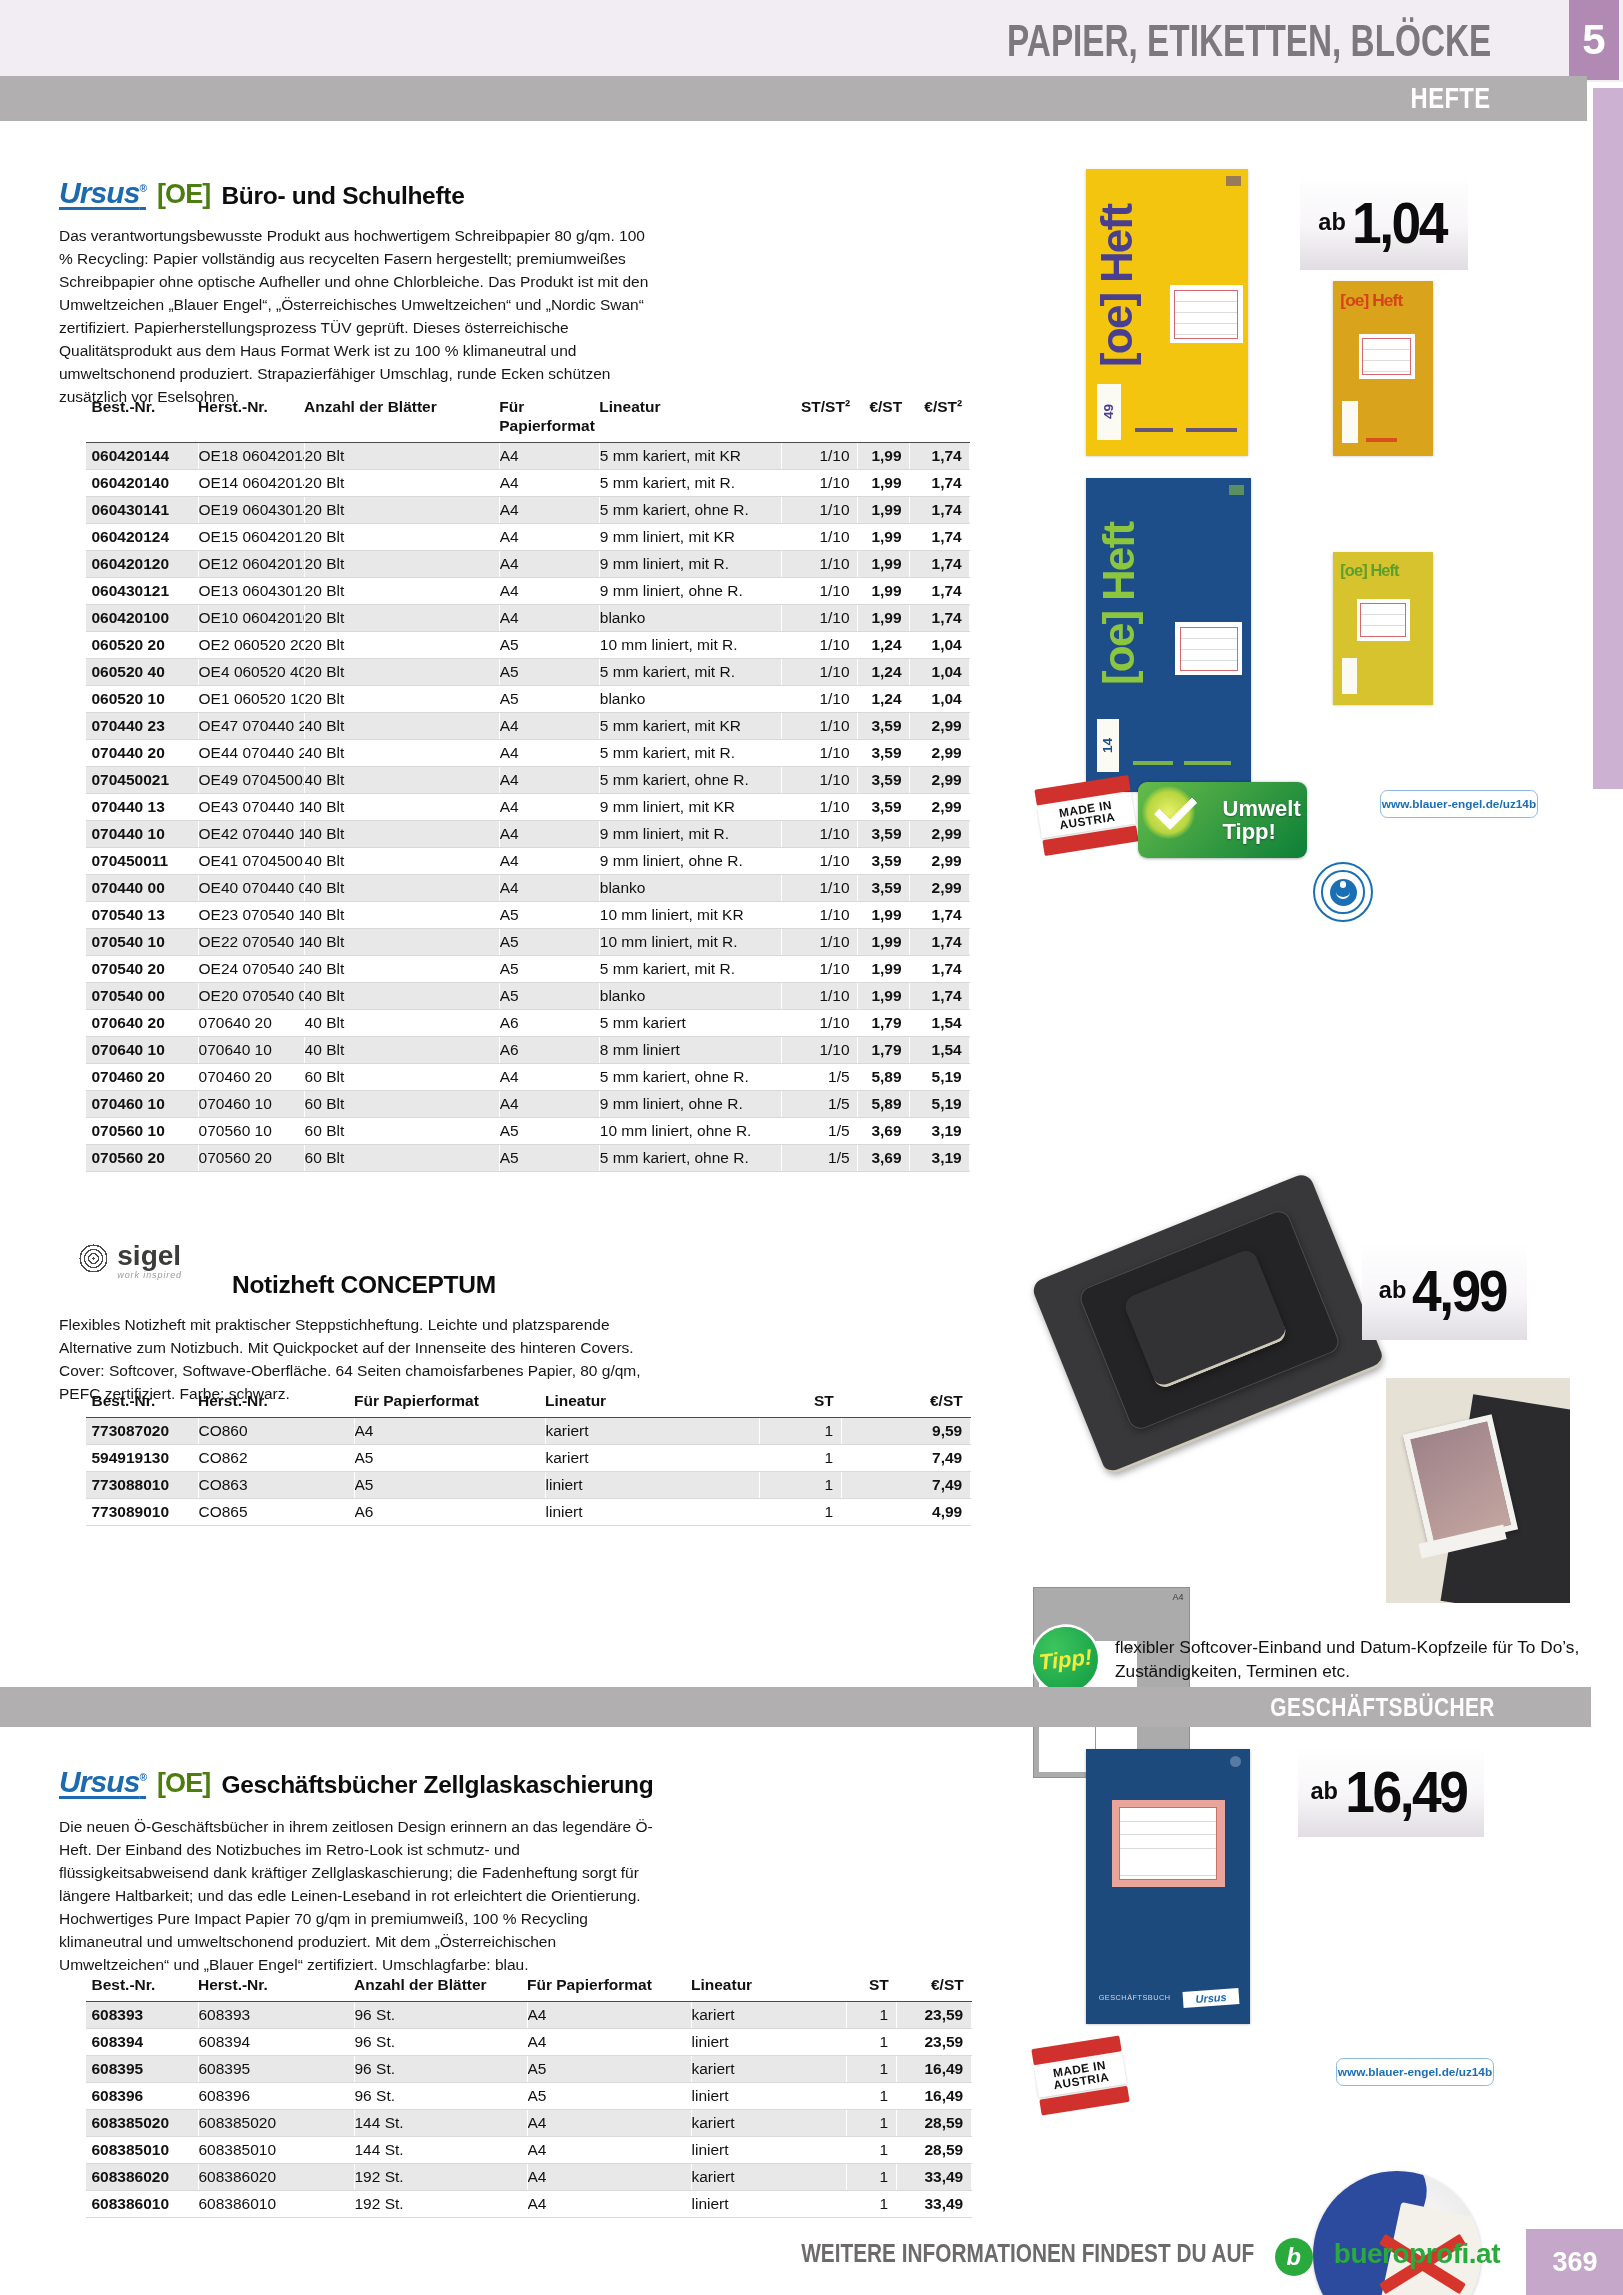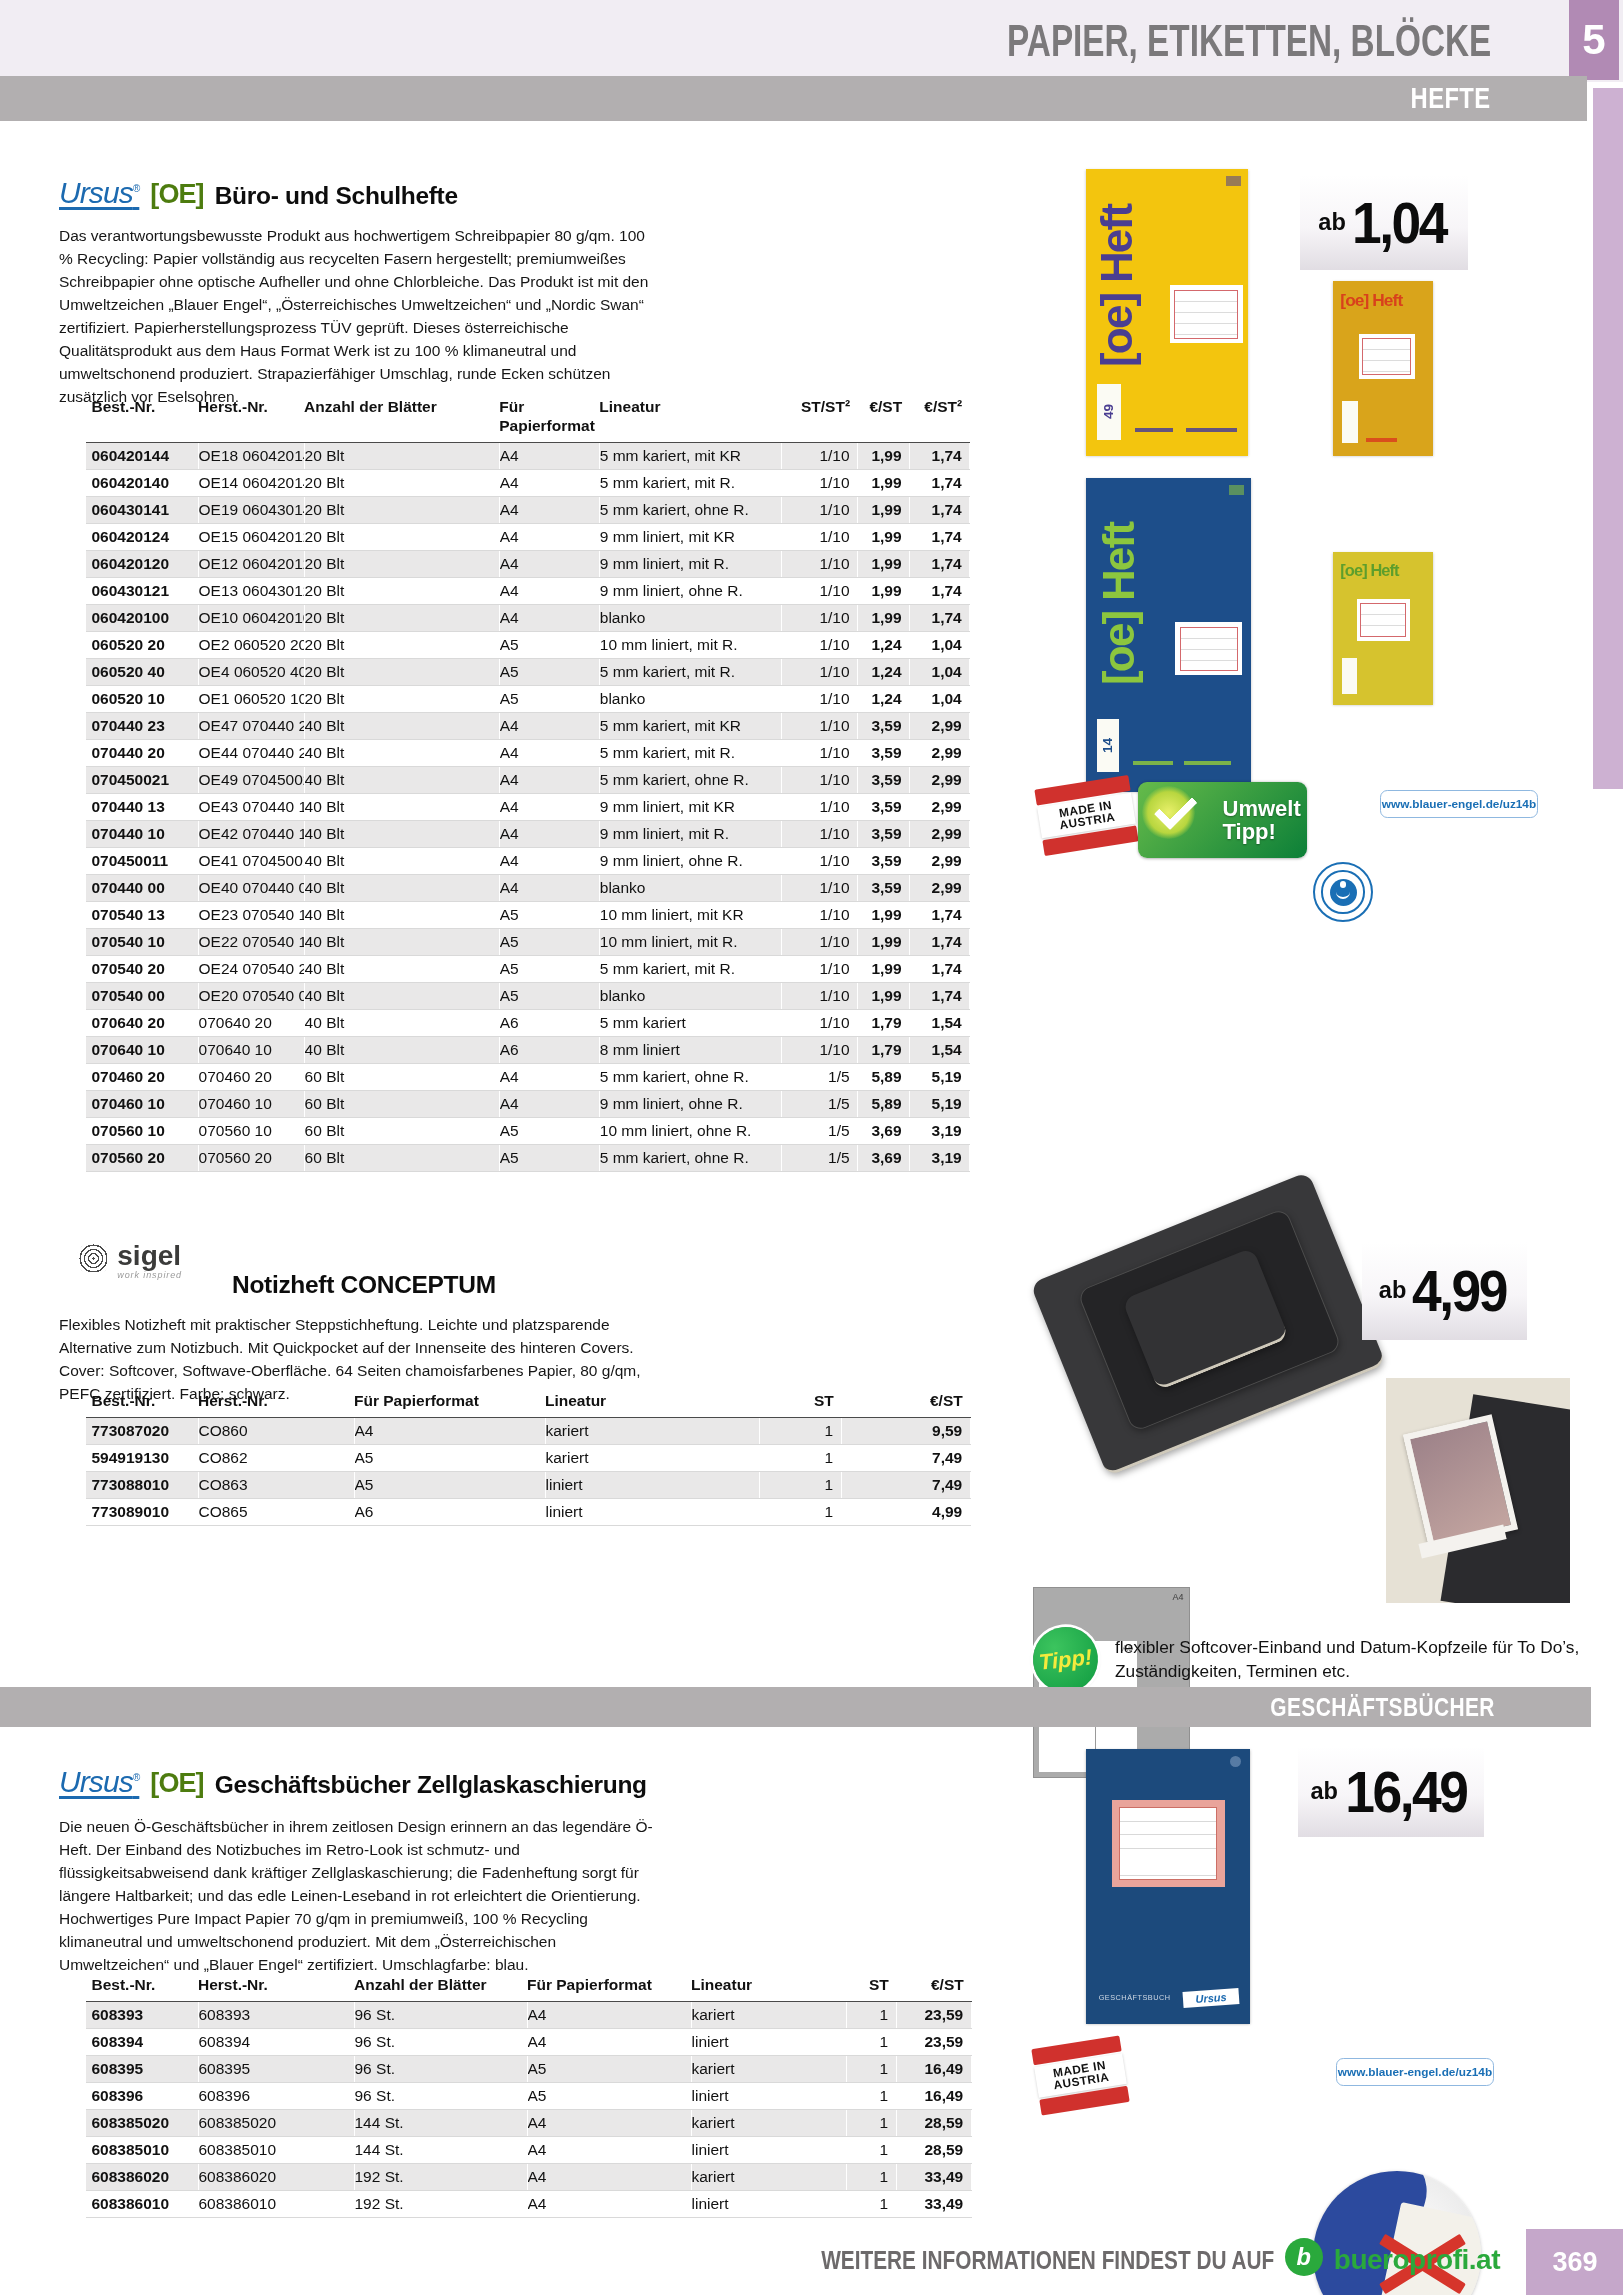--- a/index.html
+++ b/index.html
@@ -13,21 +13,21 @@
            transform:scaleX(.74);transform-origin:right center;letter-spacing:0;}
   .tab5{background:#b18ab4;color:#fff;font-weight:800;font-size:42px;
         display:flex;align-items:center;justify-content:center;}
   .sidestrip{background:#cdb1d2;}
   .bar{background:#b2afb0;display:flex;align-items:center;justify-content:flex-end;
        padding-right:96px;color:#fff;font-weight:800;box-sizing:border-box;}
   .bar span{transform:scaleX(.82);transform-origin:right center;white-space:nowrap;letter-spacing:0.5px;}
 
   
   .logorow{display:flex;align-items:flex-end;gap:11px;}
-  .ursus{font-style:italic;font-weight:400;font-size:30px;color:#1c6ab0;letter-spacing:-0.9px;
+  .ursus{font-style:italic;font-weight:700;font-size:30px;color:#1c6ab0;letter-spacing:-0.9px;
          text-decoration:underline;text-decoration-thickness:2.7px;text-underline-offset:3.6px;line-height:1;}
   .ursus sup{font-size:10px;text-decoration:none;}
   .oemark{font-weight:800;font-size:27px;color:#4d7c0f;letter-spacing:-0.9px;line-height:1;}
   .ptitle{font-size:24.5px;font-weight:800;color:#0d0d0d;letter-spacing:-0.3px;line-height:1;}
   .desc{font-size:15.5px;line-height:23px;color:#161616;}
   .sigelrings{width:33px;height:33px;border-radius:50%;
               background:repeating-radial-gradient(circle,#4a4a4a 0 1.4px,#fff 1.4px 4.2px);}
   .sigelname{font-weight:800;font-size:28px;color:#3b3b3a;line-height:1;}
   .sigeltag{font-size:9px;color:#9a9a9a;letter-spacing:0.9px;font-style:italic;}
 
@@ -769,21 +769,21 @@
     <div class="r"></div>
     <div class="w">
         <span>MADE IN</span>
         <span>AUSTRIA</span>
       </div>
     <div class="r"></div>
   </div>
 
   <div class="abs url-pill" style="left:1336px;top:2058px;width:156px;height:26px;font-size:11.8px;">www.blauer-engel.de/uz14b</div>
 
-  <div class="abs" style="right:124px;top:2238px;display:flex;align-items:flex-end;gap:11px;">
+  <div class="abs" style="right:124px;top:2238px;display:flex;align-items:flex-start;gap:21px;">
     <span class="finfo">WEITERE INFORMATIONEN FINDEST DU AUF</span>
     <span class="blogo">
         <span>b</span>
       </span>
     <span class="bsite">bueroprofi.at</span>
   </div>
   <div class="abs pagebox" style="left:1526px;top:2229px;width:98px;height:66px;">
     <span>369</span>
   </div>
 

